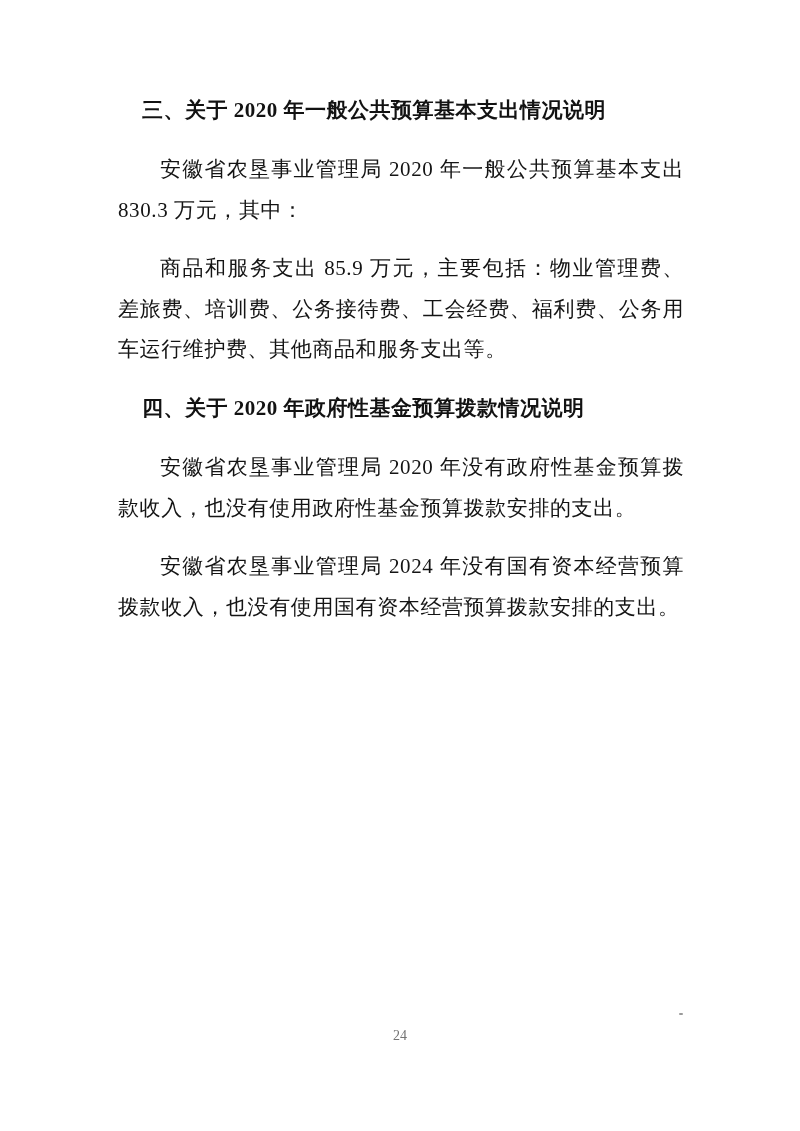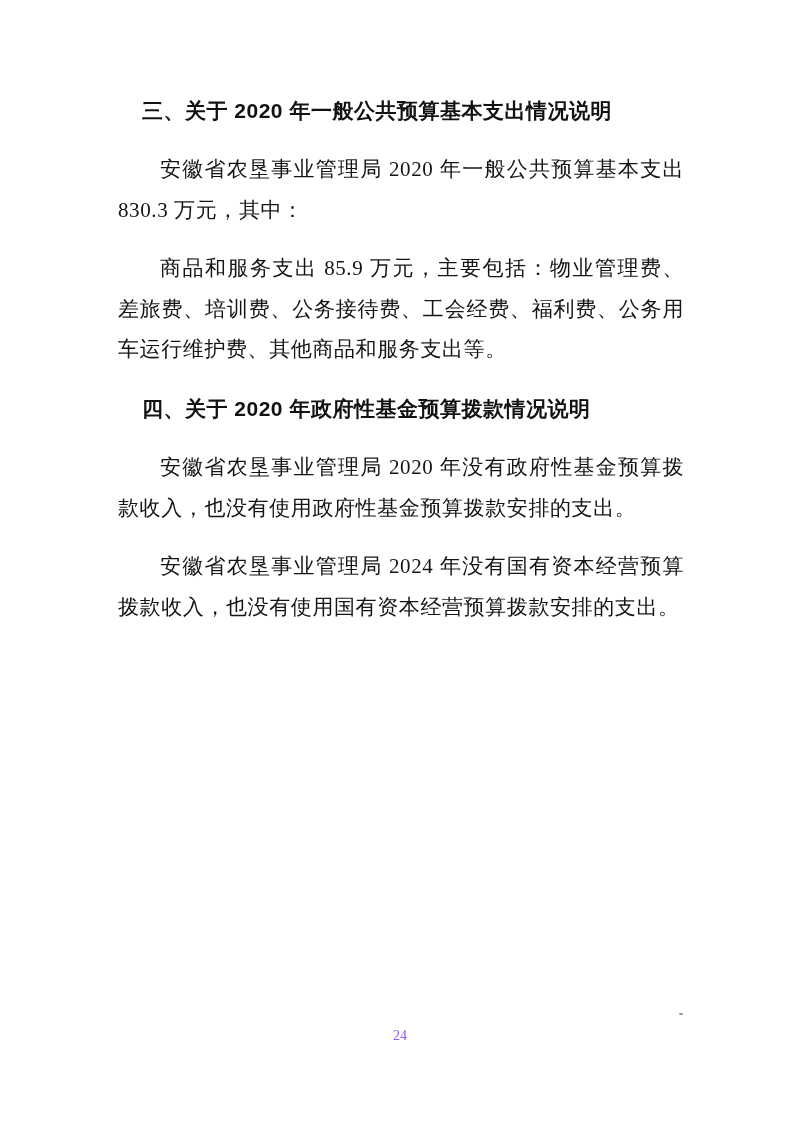--- a/index.html
+++ b/index.html
@@ -16,21 +16,21 @@
     overflow: hidden;
     box-sizing: border-box;
   }
   .content {
     position: absolute;
     left: 100px;
     top: 90px;
     width: 602px;
   }
   .doc-heading {
-    font-family: Liberation Sans, sans-serif;
+    font-family: Liberation Serif, serif;
     font-weight: bold;
     font-size: 21px;
     line-height: 41px;
     color: #121212;
     text-indent: 2em;
     margin: 0;
     letter-spacing: 0.5px;
     white-space: nowrap;
   }
   .doc-para {
@@ -45,21 +45,21 @@
     letter-spacing: 0.6px;
   }
   .page-footer {
     position: absolute;
     left: 0;
     top: 1028px;
     width: 100%;
     text-align: center;
     font-family: "Liberation Serif", "DejaVu Serif", serif;
     font-size: 14px;
-    color: #8b5cf6;
+    color: #737373;
   }
   .speck {
     position: absolute;
     left: 679px;
     top: 1013px;
     width: 4px;
     height: 2px;
     background: #9a9a9a;
     border-radius: 1px;
   }

